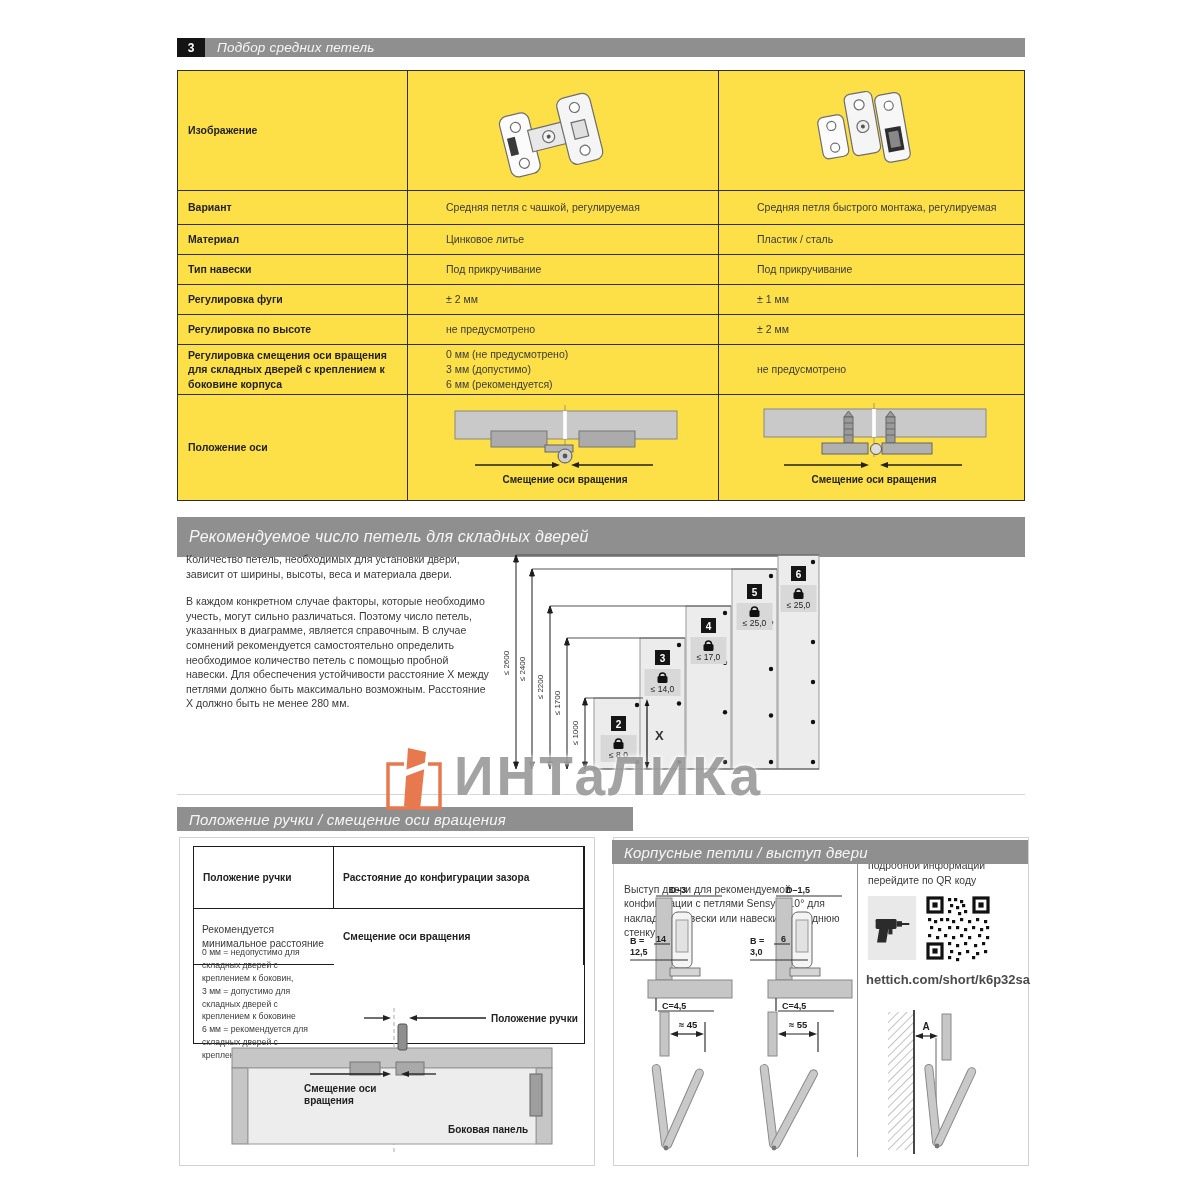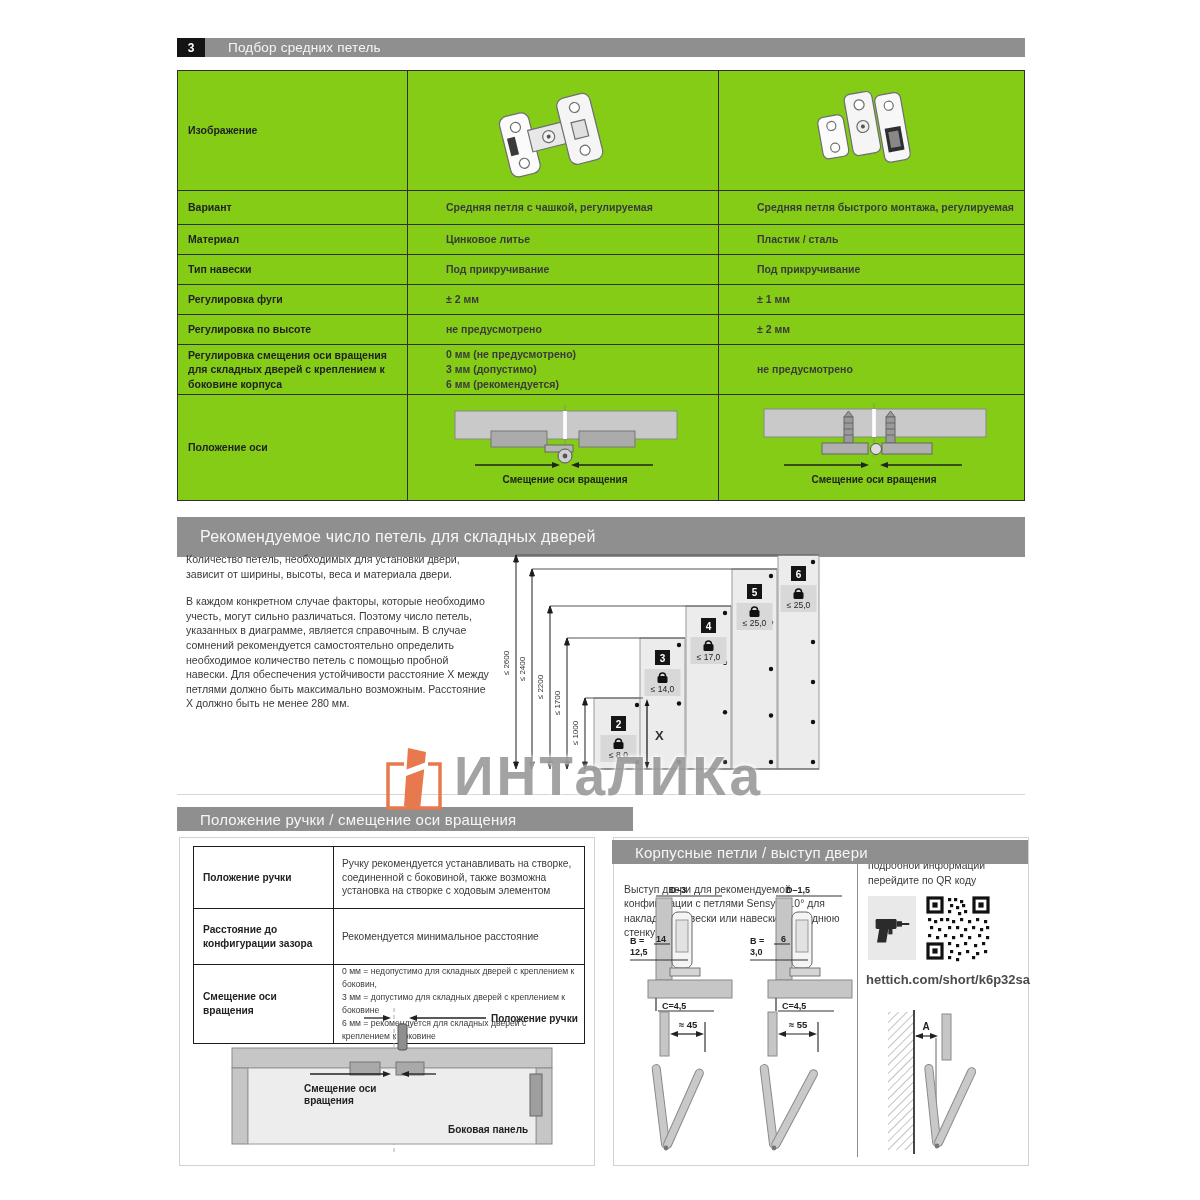--- a/index.html
+++ b/index.html
@@ -3,31 +3,31 @@
 <meta charset="utf-8">
 <style>
   html,body{margin:0;padding:0;background:#fff;}
   .page{position:relative;width:1200px;height:1200px;background:#ffffff;
         font-family:"Liberation Sans",sans-serif;color:#3a3a3a;overflow:hidden;}
   .abs{position:absolute;}
   
   .bar{background:#8f8f8f;color:#f6f6f6;display:flex;align-items:center;}
   .bar .num{background:#141414;color:#fff;width:28px;height:100%;display:flex;
             align-items:center;justify-content:center;font-weight:bold;}
-  .bar .ttl{padding-left:23px;letter-spacing:.2px;}
+  .bar .ttl{padding-left:12px;letter-spacing:.2px;font-style:italic;}
   
   .t1{position:absolute;left:177px;top:70px;width:846px;border:1px solid #2f2f2f;
       display:grid;grid-template-columns:230px 311px 305px;
-      grid-template-rows:120px 34px 30px 30px 30px 30px 50px 105px;background:#84cc16;}
+      grid-template-rows:120px 34px 30px 30px 30px 30px 50px 105px;background:#fde047;}
   .t1 .cell{border-right:1px solid #2f2f2f;border-bottom:1px solid #2f2f2f;
             display:flex;align-items:center;font-size:10.5px;overflow:hidden;}
   .t1 .c3{border-right:none;}
   .t1 .rlast{border-bottom:none;}
   .t1 .lbl{font-weight:bold;color:#222;padding:4px 8px 4px 10px;line-height:1.35;}
-  .t1 .val{padding:4px 8px 4px 38px;line-height:1.45;font-weight:bold;}
+  .t1 .val{padding:4px 8px 4px 38px;line-height:1.45;}
   .t1 .ctr{justify-content:center;padding:0;}
   .pre{white-space:pre-line;}
   
   .s2text{font-size:10.6px;line-height:1.38;color:#3a3a3a;}
   .s2text p{margin:0 0 13px 0;}
   
   .wm{display:flex;align-items:flex-start;pointer-events:none;z-index:60;}
   .wm .wmtext{font-size:55px;font-weight:bold;color:#9c9c9c;letter-spacing:3px;
               line-height:64px;opacity:.92;margin-left:8px;
               text-shadow:0 0 6px #fff,0 0 3px #fff;}
@@ -308,21 +308,20 @@
     <span class="wmtext">ИНТаЛИКа</span>
   </div>
 
   <div class="abs bar" style="left:177px;top:807px;width:456px;height:24px;font-size:15px;z-index:5;">
     <div class="ttl">Положение ручки / смещение оси вращения</div>
   </div>
   <div class="abs panel" style="left:179px;top:837px;width:414px;height:327px;"></div>
 
   <div class="t3">
     <div class="cell lbl">Положение ручки</div>
-    <div class="cell val c2">Ручку рекомендуется устанавливать на створке, соединенной с боковиной, также возможна установка на створке с ходовым элементом</div>
     <div class="cell lbl">Расстояние до конфигурации зазора</div>
     <div class="cell val c2">Рекомендуется минимальное расстояние</div>
     <div class="cell lbl rlast">Смещение оси вращения</div>
     <div class="cell val c2 rlast small pre">0 мм = недопустимо для складных дверей с креплением к боковин,
 3 мм = допустимо для складных дверей с креплением к боковине
 6 мм = рекомендуется для складных дверей с креплением к боковине</div>
   </div>
 
   <svg class="abs" style="left:198px;top:1002px;" width="388" height="158" viewBox="0 0 388 158">
     <line x1="196" y1="6" x2="196" y2="152" stroke="#aaa" stroke-width="1" stroke-dasharray="4 3"></line>

